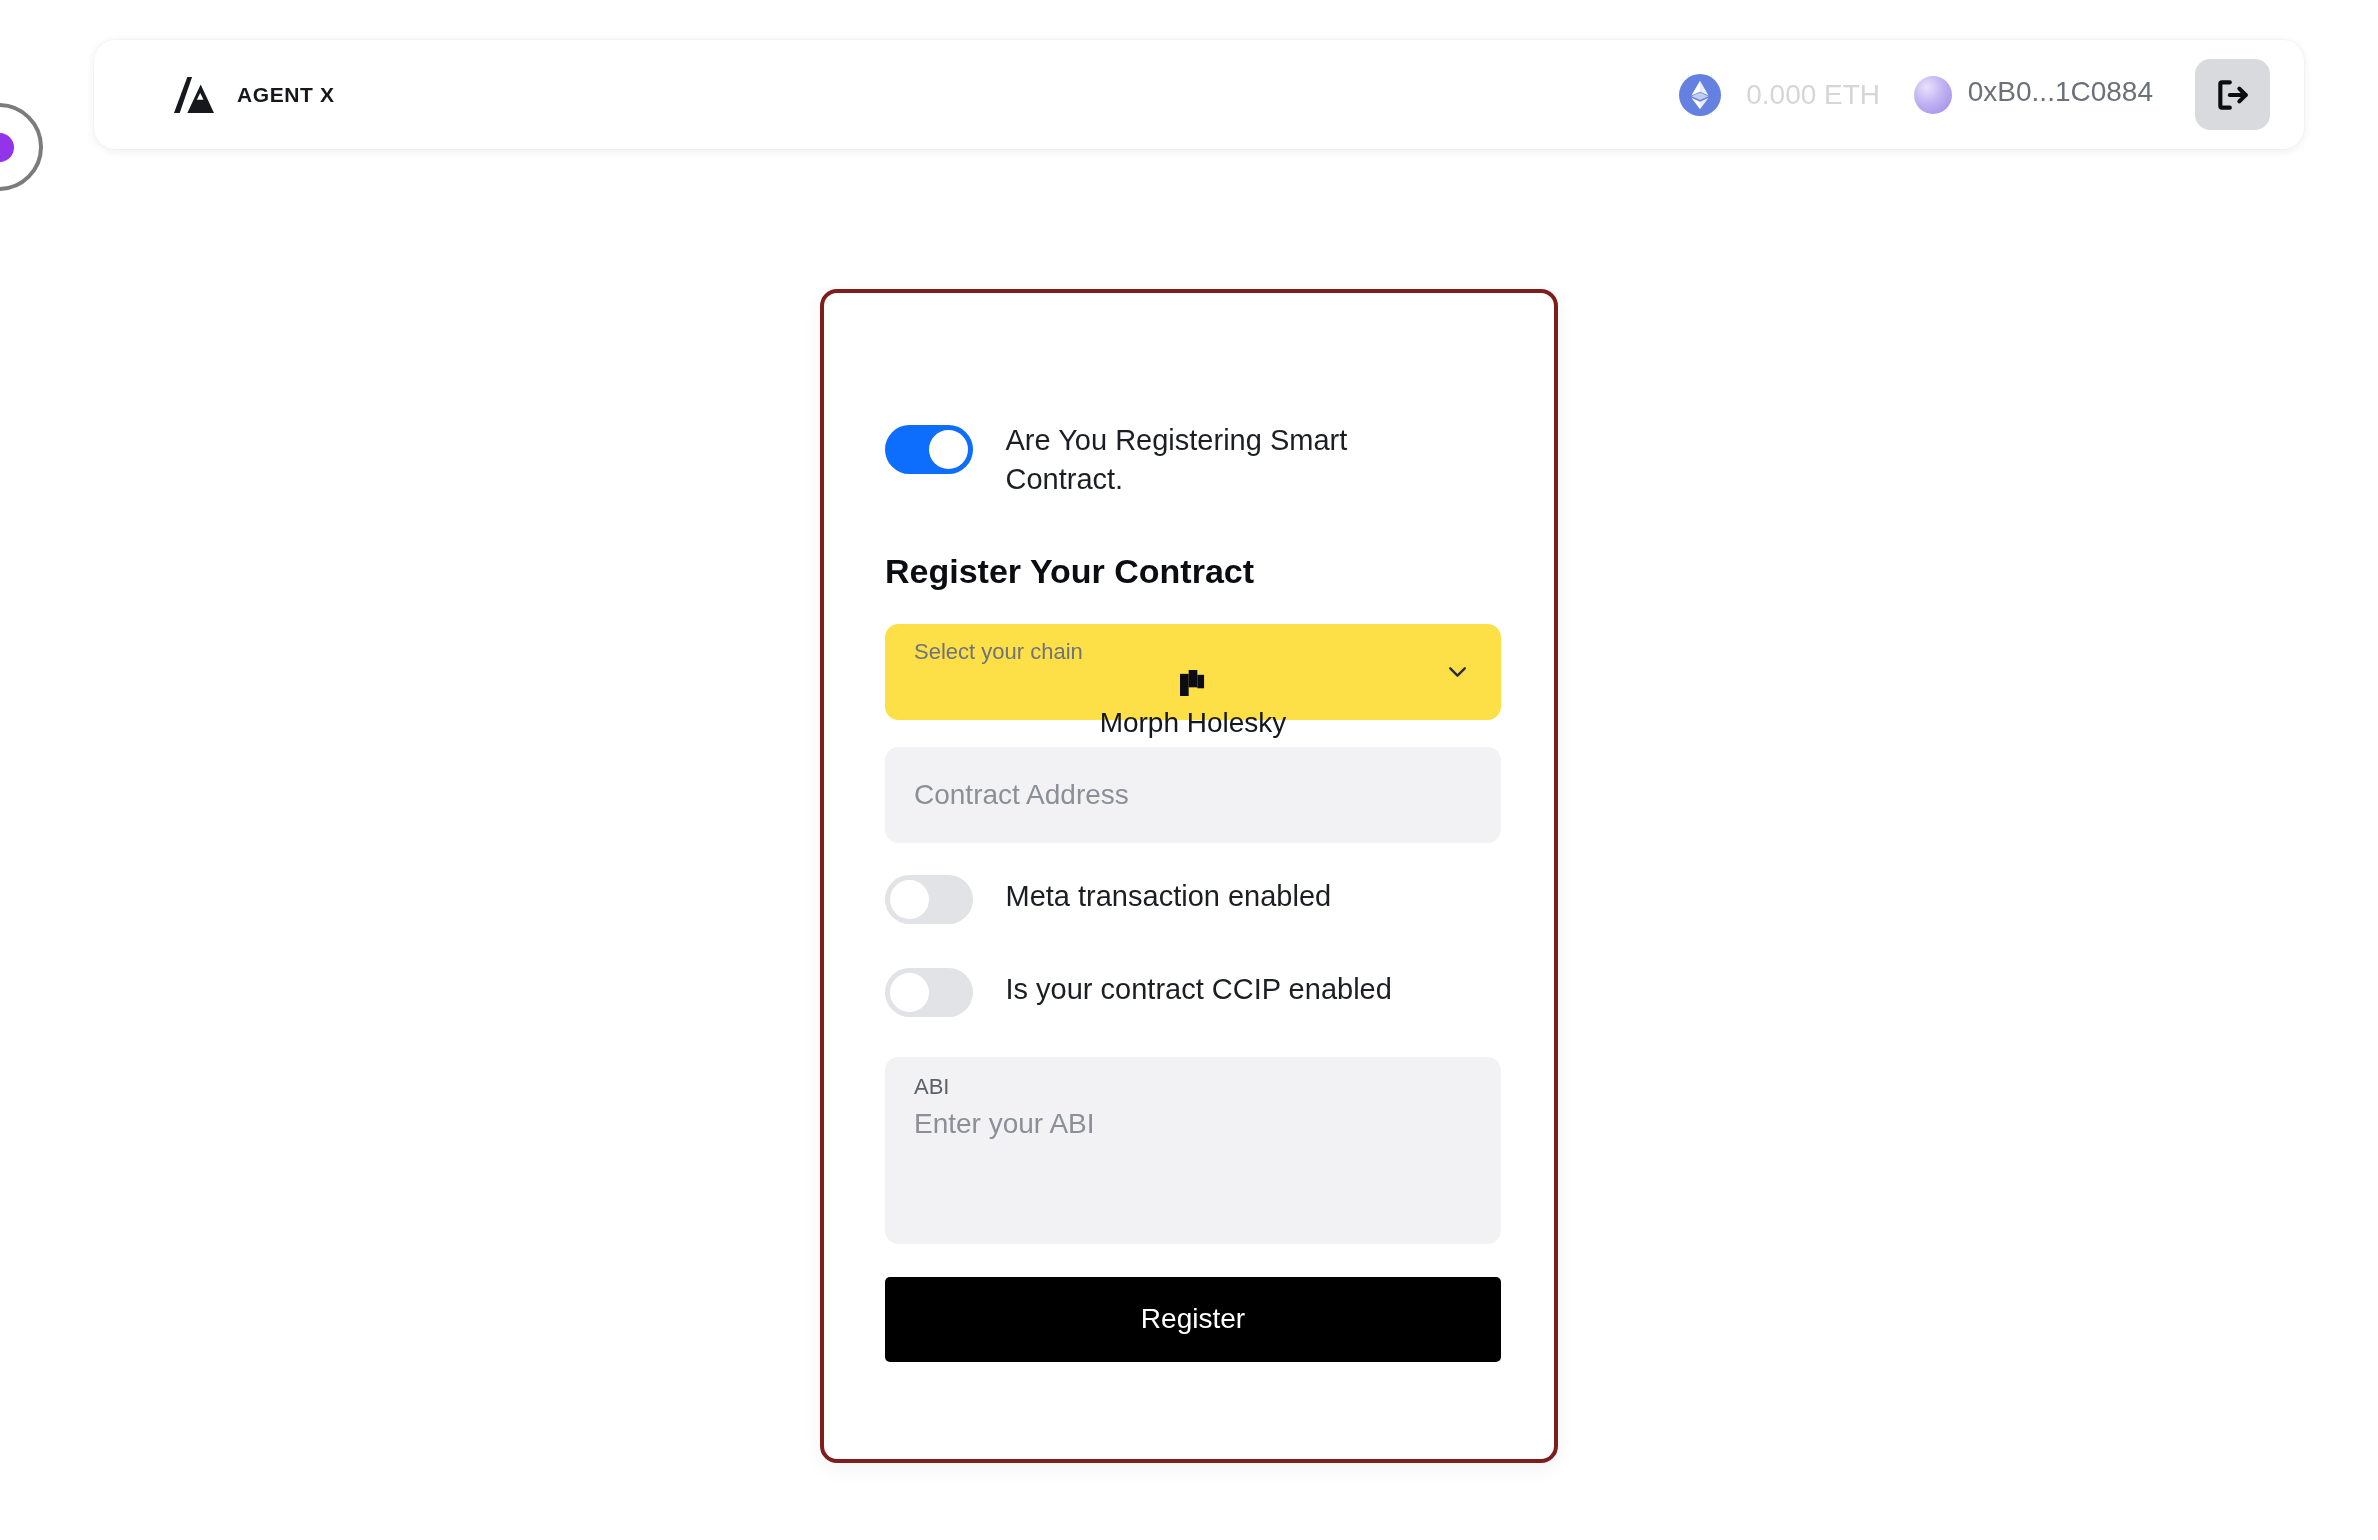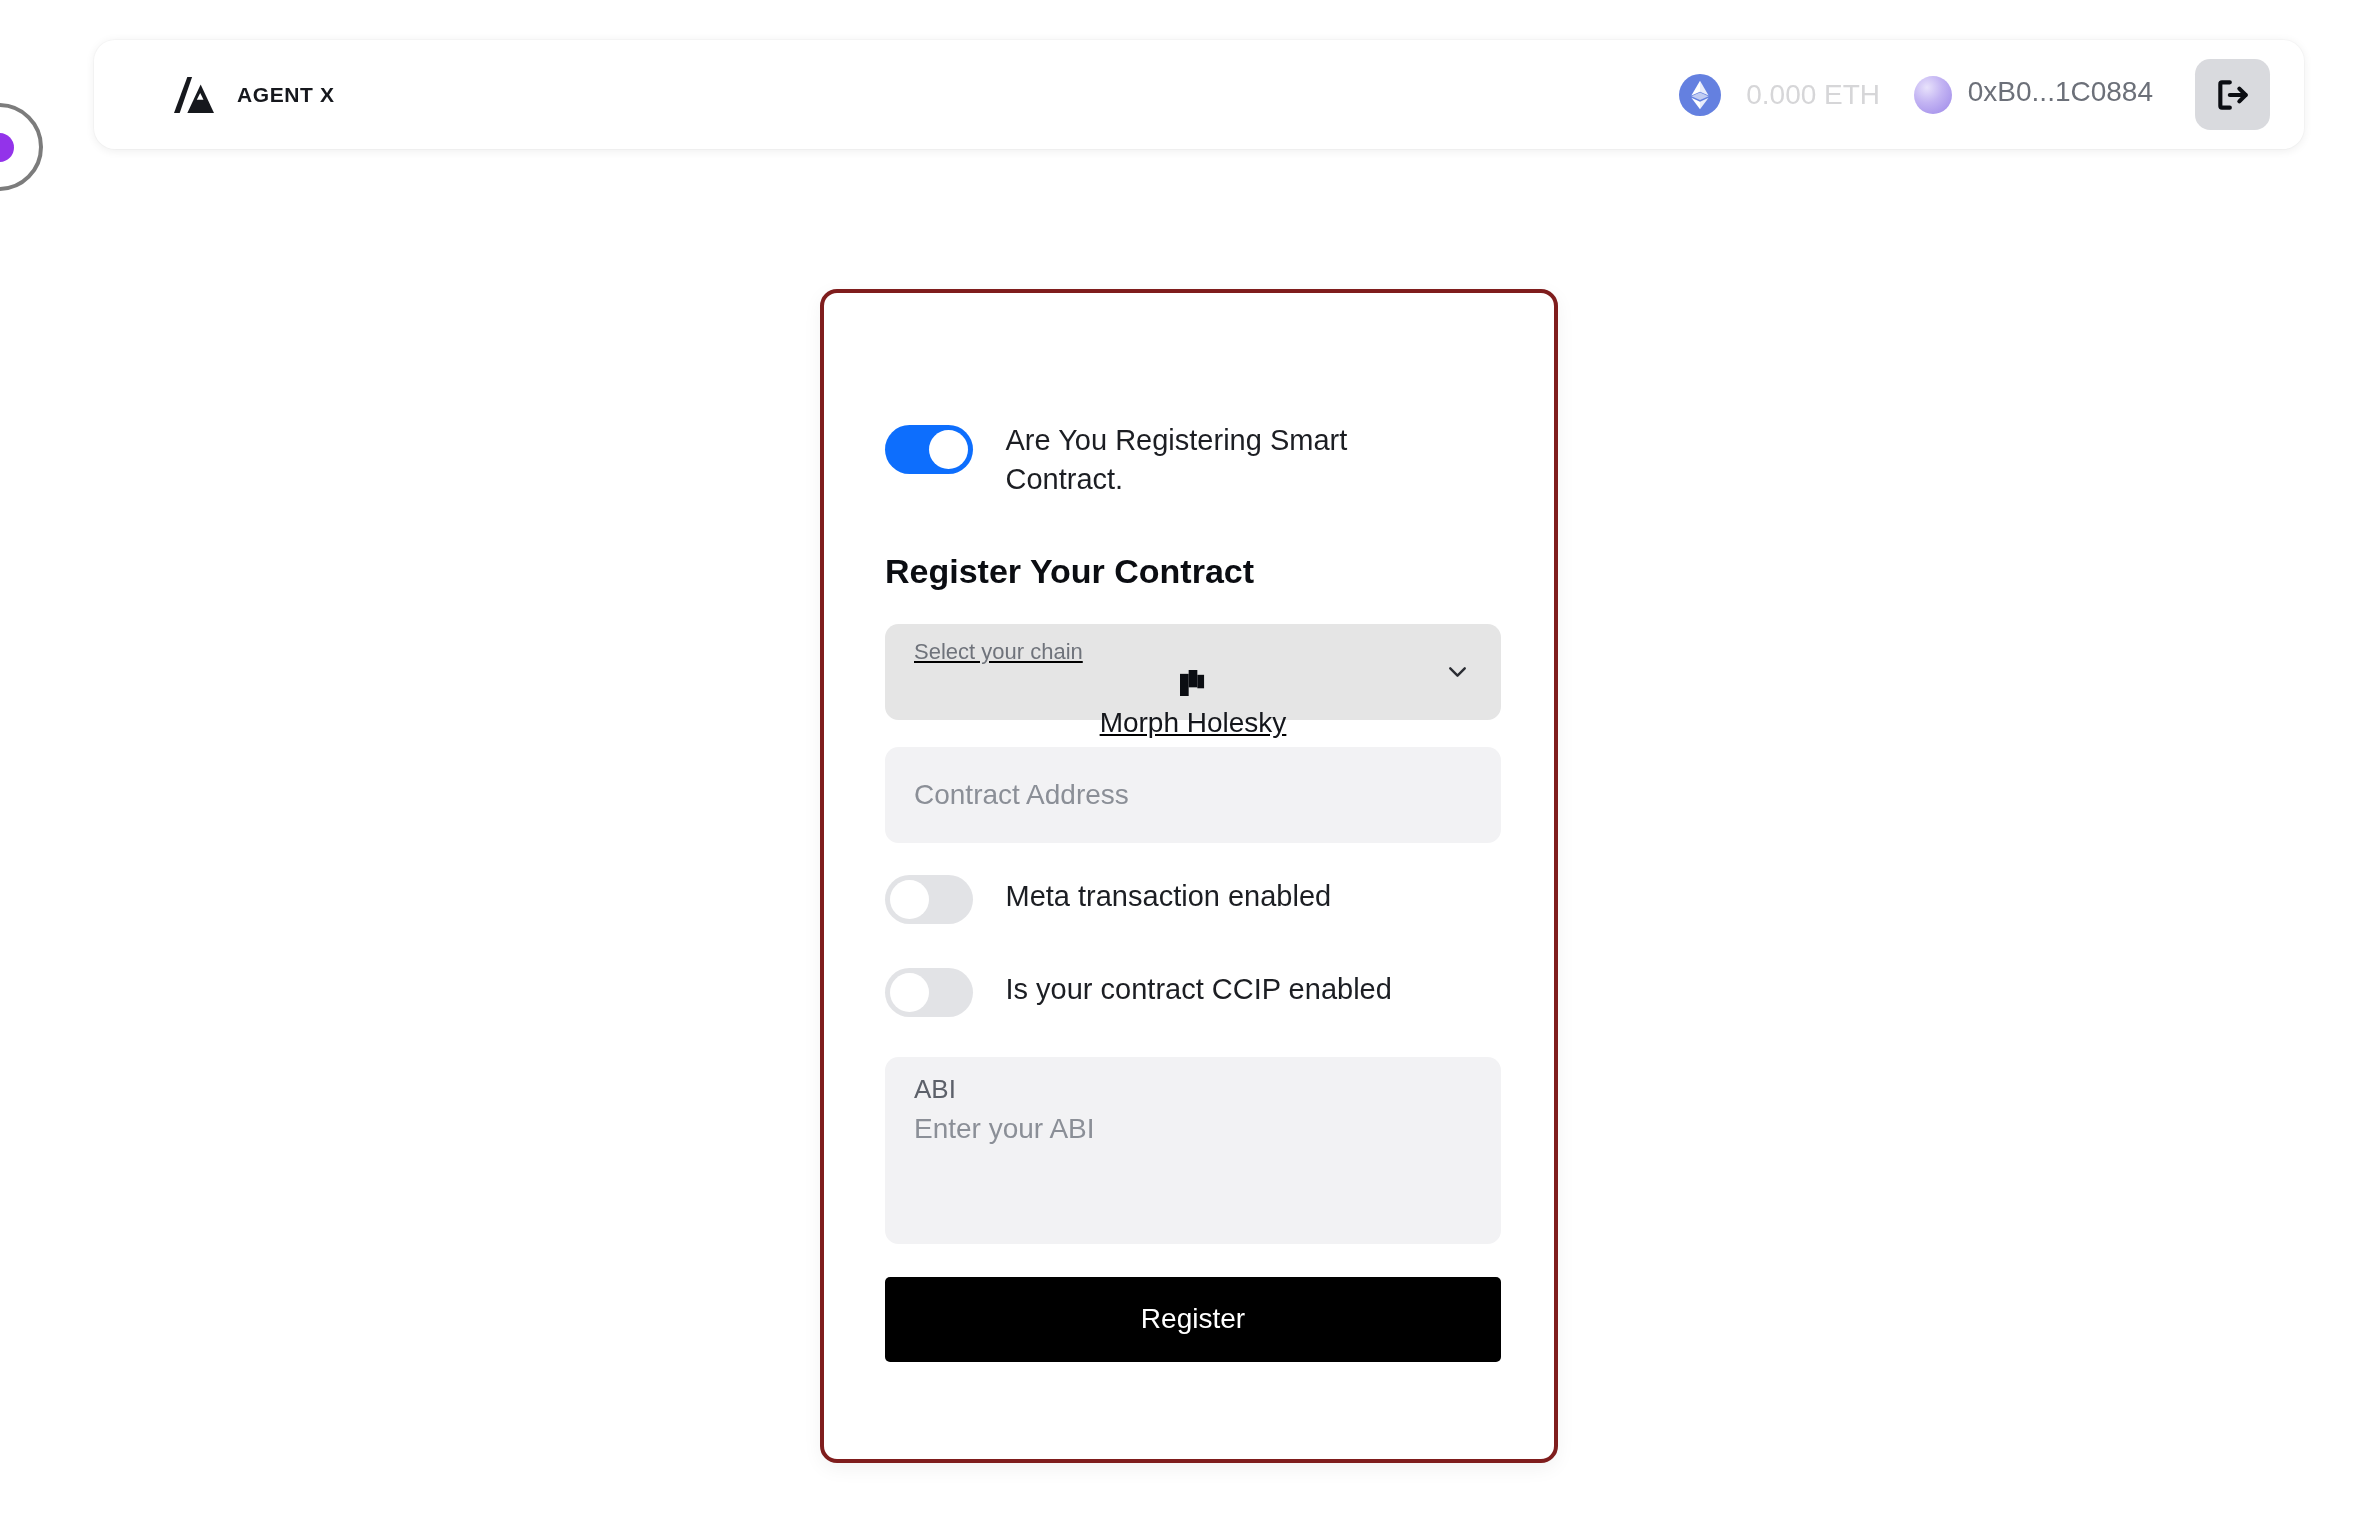--- a/index.html
+++ b/index.html
@@ -106,26 +106,25 @@
 
   .section-title {
     margin-top: 54px;
     font-size: 34px; font-weight: bold; color: #0b0d12;
   }
 
   
   .field-select {
     margin-top: 32.5px;
     width: 616px; height: 96px;
-    background: #e5e5e5;
+    background: #fde047;
     border-radius: 13.4px;
     padding: 15.3px 29px 0 29px;
     position: relative;
     cursor: pointer;
-    text-decoration: underline;
   }
   .field-caption { font-size: 22px; color: #6f737b; }
   .select-value { display: flex; align-items: center; gap: 11px; margin-top: 4.8px; flex-direction: column; }
   .morph-logo { width: 26px; height: 26px; display: block; }
   .select-value-text { font-size: 28px; color: #15171c; }
   .chevron {
     position: absolute; right: 29px; top: 50%;
     transform: translateY(-50%);
     width: 29px; height: 29px;
   }
@@ -150,21 +149,21 @@
   .toggle-row.meta .toggle-label { max-width: none; margin-top: 5.7px; }
 
   
   .field-textarea-wrap {
     margin-top: 40px;
     width: 616px; height: 187px;
     background: #f2f2f4;
     border-radius: 13.4px;
     padding: 17px 29px 0 29px;
   }
-  .textarea-caption { font-size: 26px; color: #5d616a; }
+  .textarea-caption { font-size: 22px; color: #5d616a; }
   .field-textarea {
     margin-top: 7.6px;
     width: 100%; height: 115px;
     background: transparent;
     border: none; outline: none; resize: none;
     font-size: 28px;
     font-family: "Liberation Sans", sans-serif;
     color: #15171c;
   }
   .field-textarea::placeholder { color: #8b8f97; }

